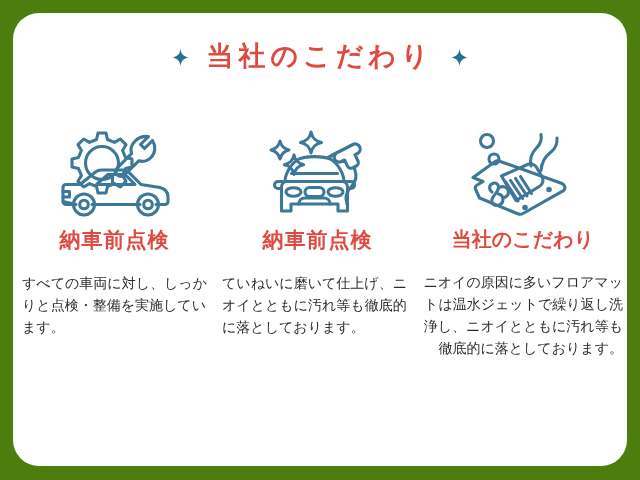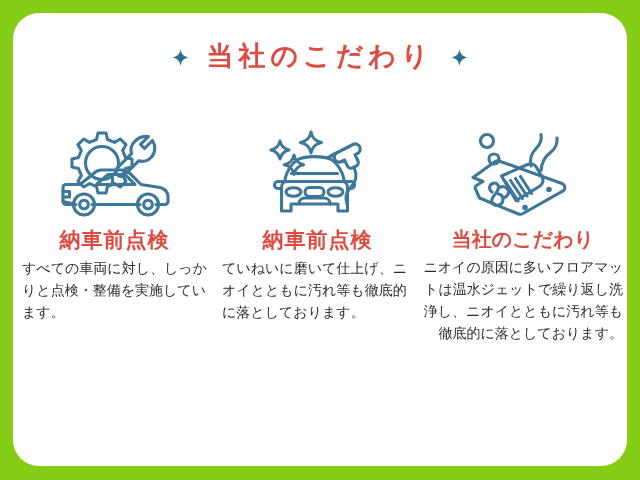--- a/index.html
+++ b/index.html
@@ -12,21 +12,21 @@
     height: 480px;
     overflow: hidden;
     background: #1d5875;
     font-family: "Liberation Sans", "DejaVu Sans", sans-serif;
   }
 
   #page {
     position: relative;
     width: 640px;
     height: 480px;
-    background: #84cc16;
+    background: #4d7c0f;
     box-sizing: border-box;
   }
 
   
   #card {
     position: absolute;
     left: 13px;
     top: 13px;
     width: 614px;
     height: 453px;
@@ -92,27 +92,27 @@
     font-size: 21px;
     font-weight: 700;
     color: #e0493f;
     letter-spacing: 1px;
     line-height: 1;
     white-space: nowrap;
   }
   .col-3 .col-head { letter-spacing: 0px; font-size: 20px; }
 
   .col-body {
-    margin-top: 8px;
+    margin-top: 22px;
     font-size: 14px;
     line-height: 1.58;
     color: #2c2c2c;
     text-align: left;
     width: 100%;
-    font-family: Liberation Mono, monospace;
+    font-family: Liberation Sans, sans-serif;
   }
   .col-1 .col-body { padding-left: 10px; }
   .col-2 .col-body { padding-left: 4px; }
   .col-3 .col-body { padding-left: 0px; text-align: right; }
 </style>
 </head>
 <body>
 
 <div id="page">
   <div id="card">

